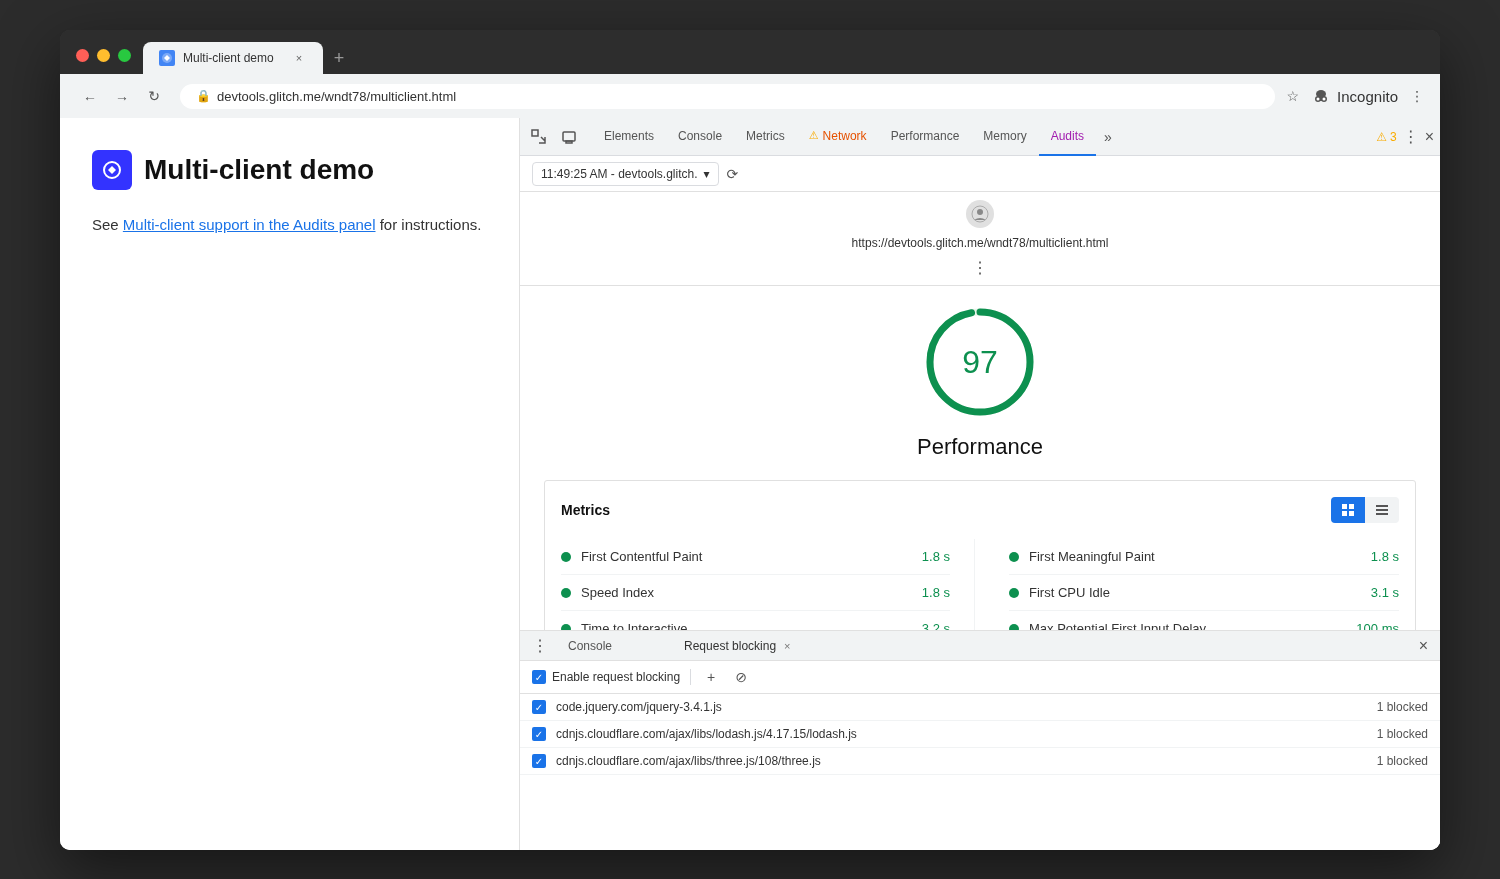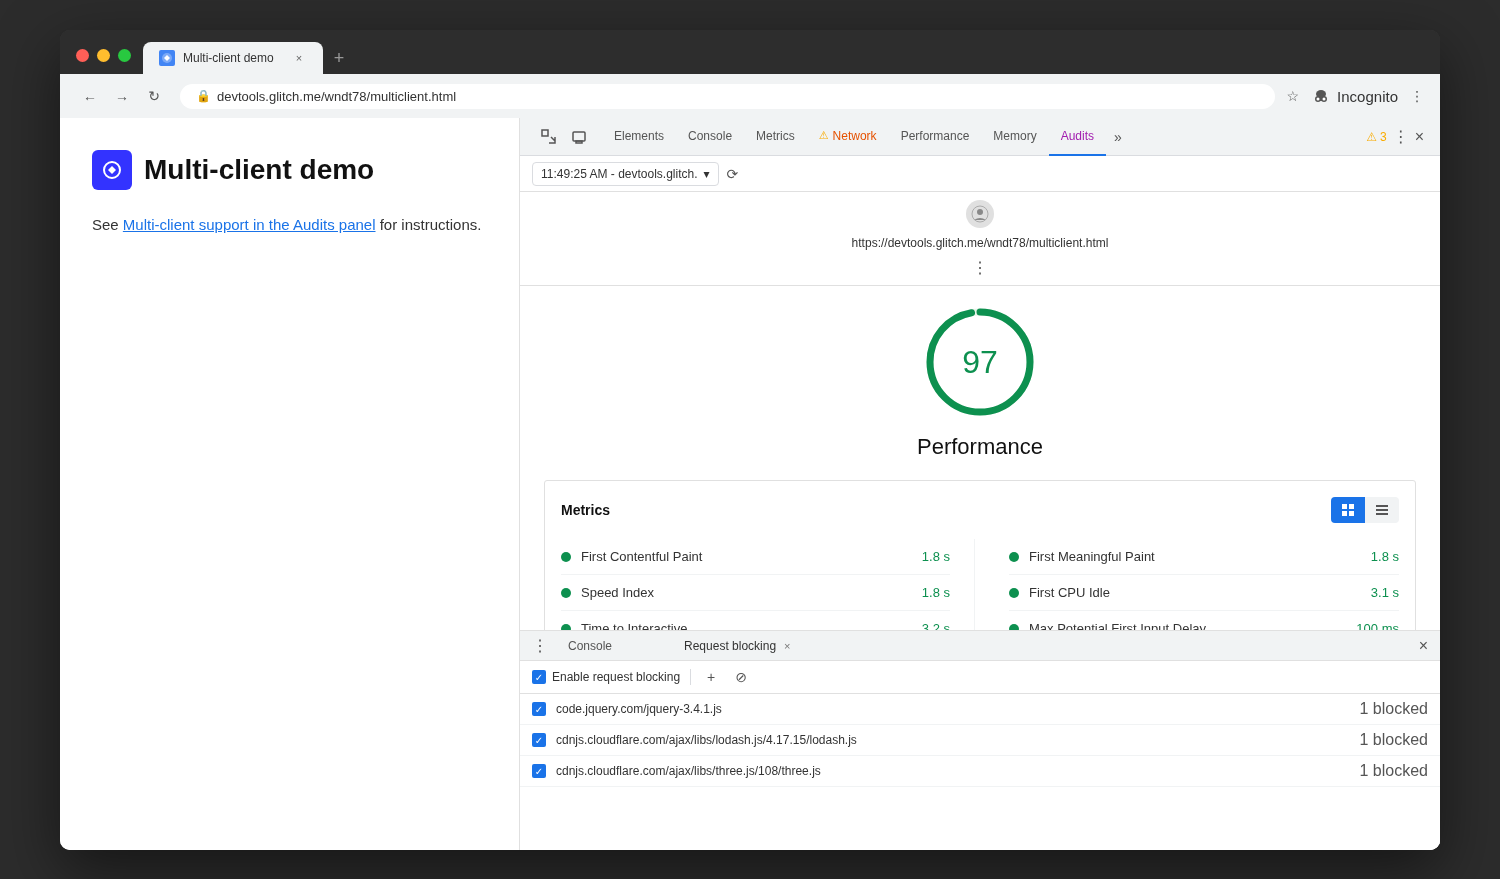--- a/index.html
+++ b/index.html
@@ -243,21 +243,21 @@
       background: #f5f5f5;
       overflow: hidden;
     }
 
     
     .devtools-toolbar {
       background: #f1f3f4;
       border-bottom: 1px solid #dadce0;
       display: flex;
       align-items: center;
-      padding: 0 16px;
+      padding: 0 6px;
       height: 38px;
       gap: 2px;
     }
 
     .devtools-icons {
       display: flex;
       align-items: center;
       gap: 4px;
       margin-right: 8px;
     }
@@ -647,21 +647,21 @@
       gap: 10px;
     }
 
     .blocked-item-url {
       flex: 1;
       font-size: 12px;
       color: #333;
     }
 
     .blocked-count {
-      font-size: 16px;
+      font-size: 12px;
       color: #555;
       white-space: nowrap;
     }
 
     
     .metrics-col-right {
       padding-left: 24px;
     }
 
     .metrics-col-left {

